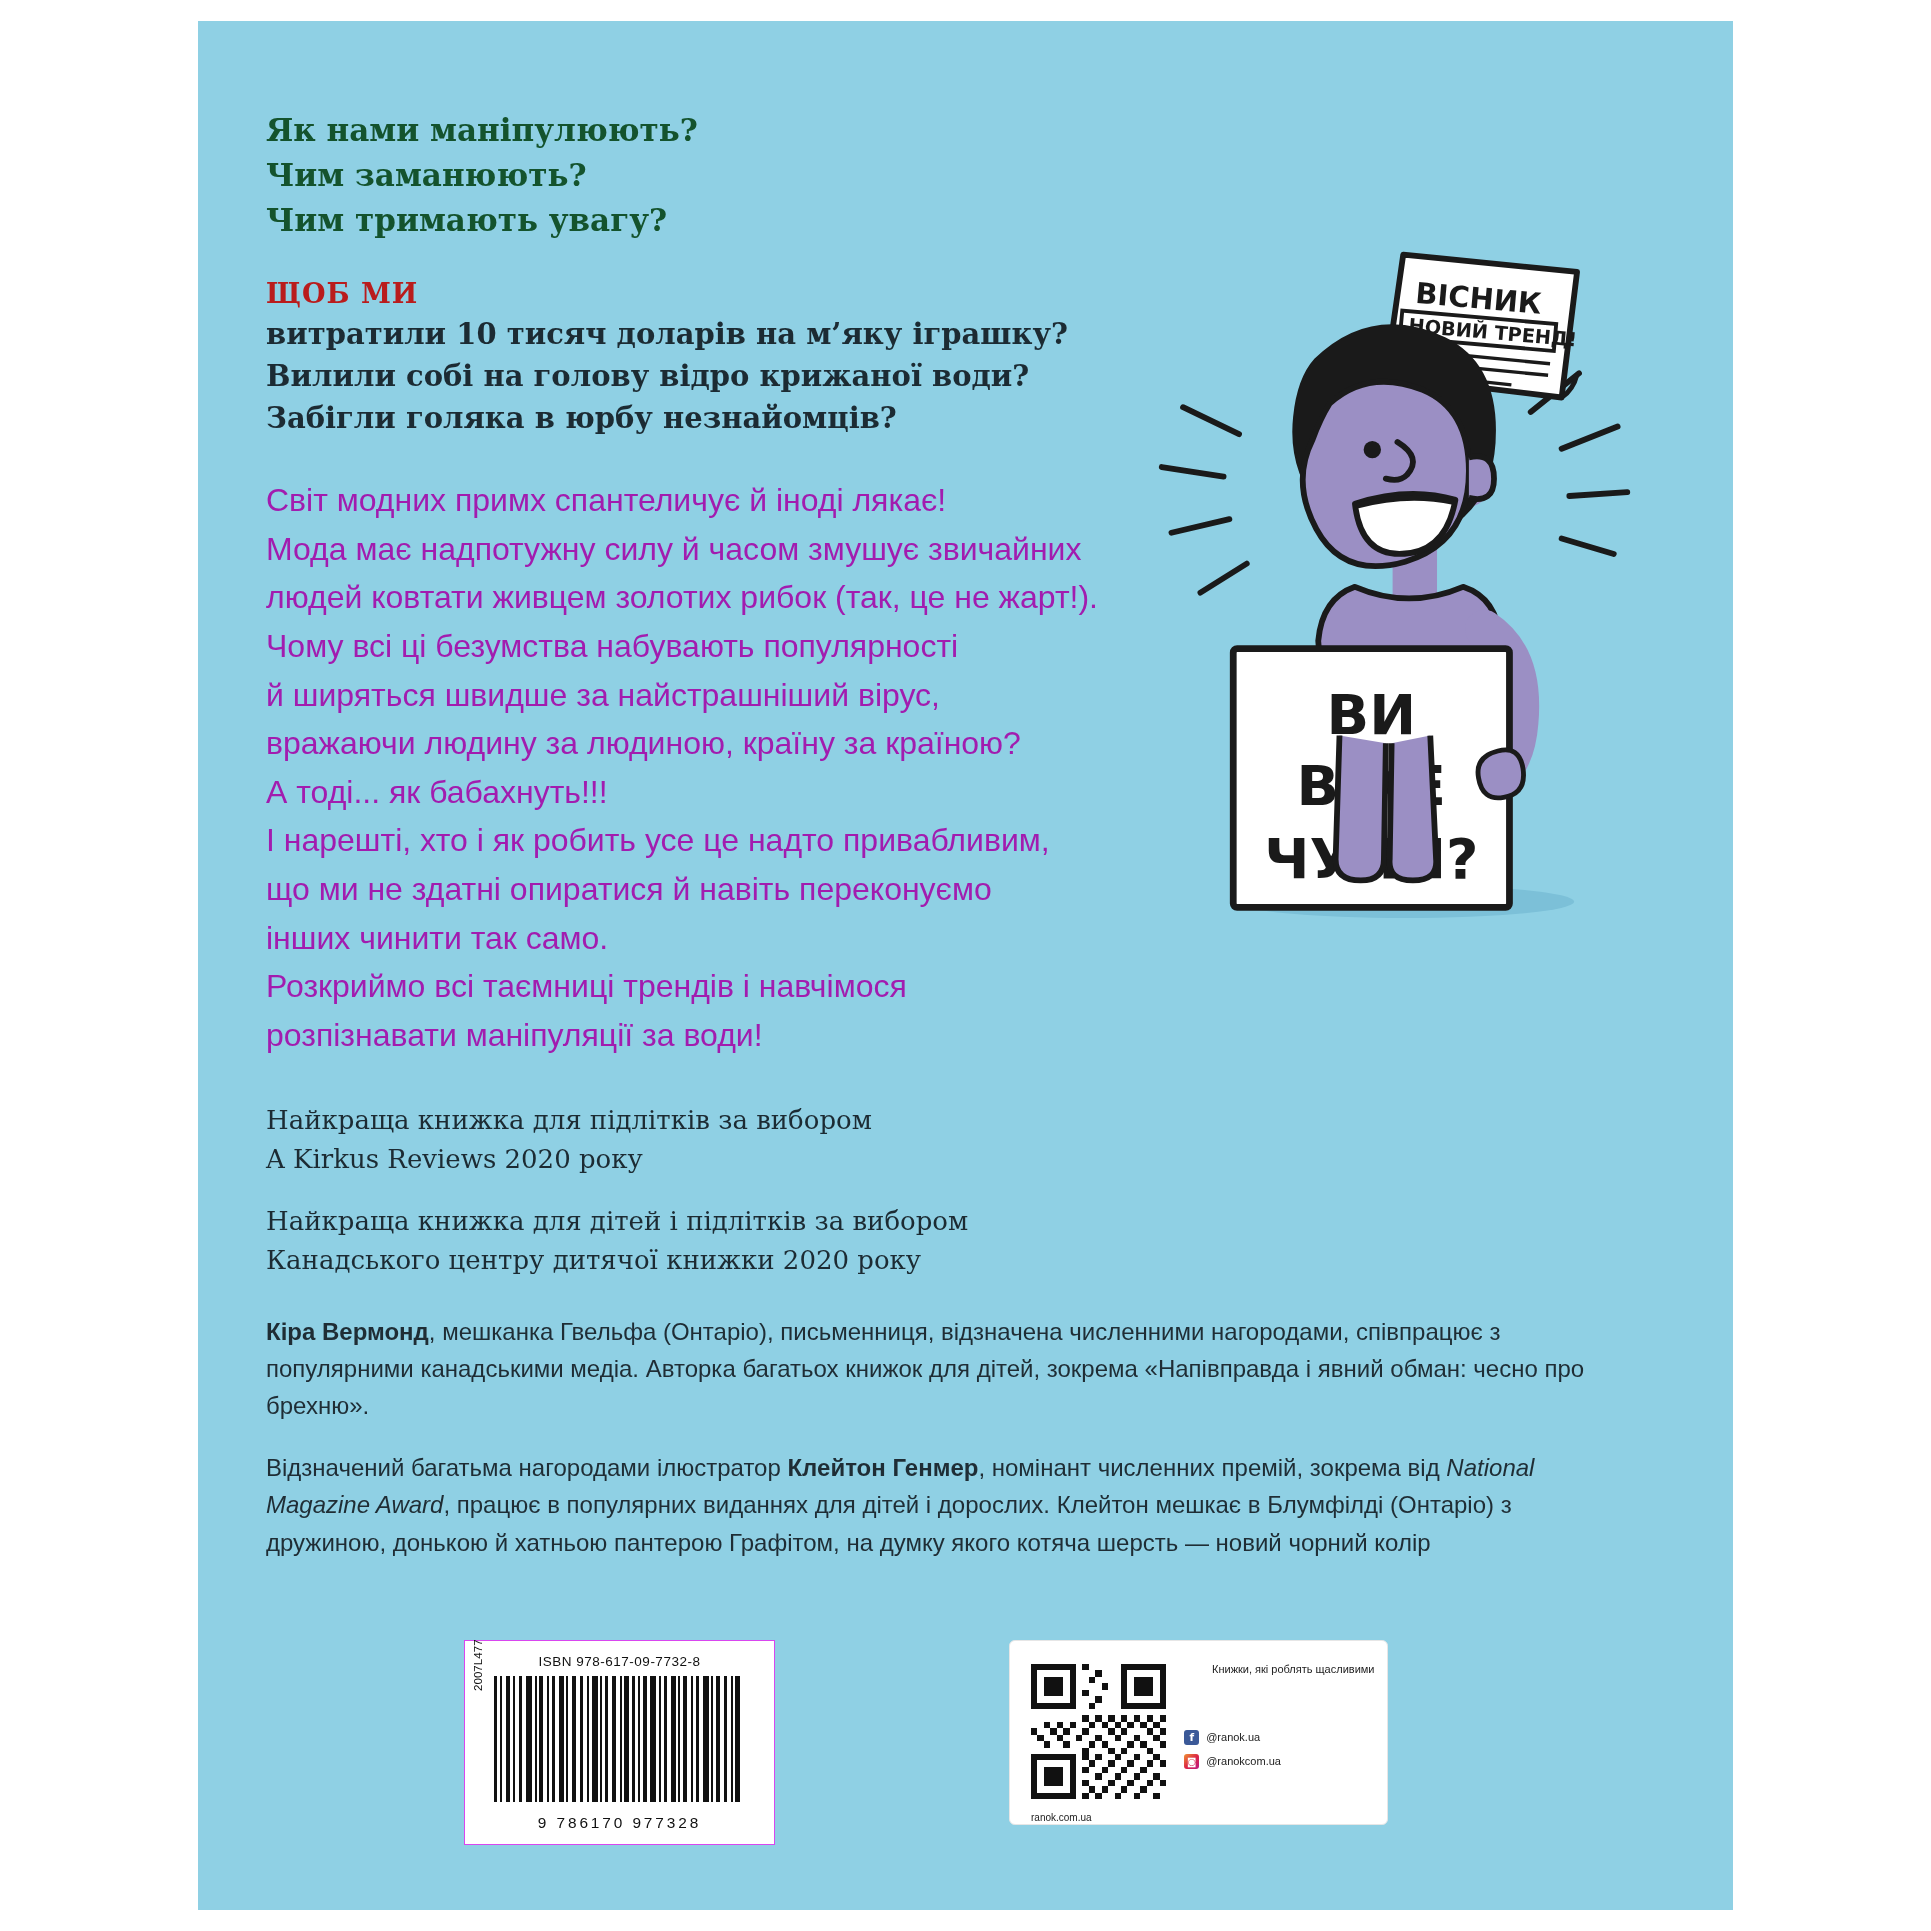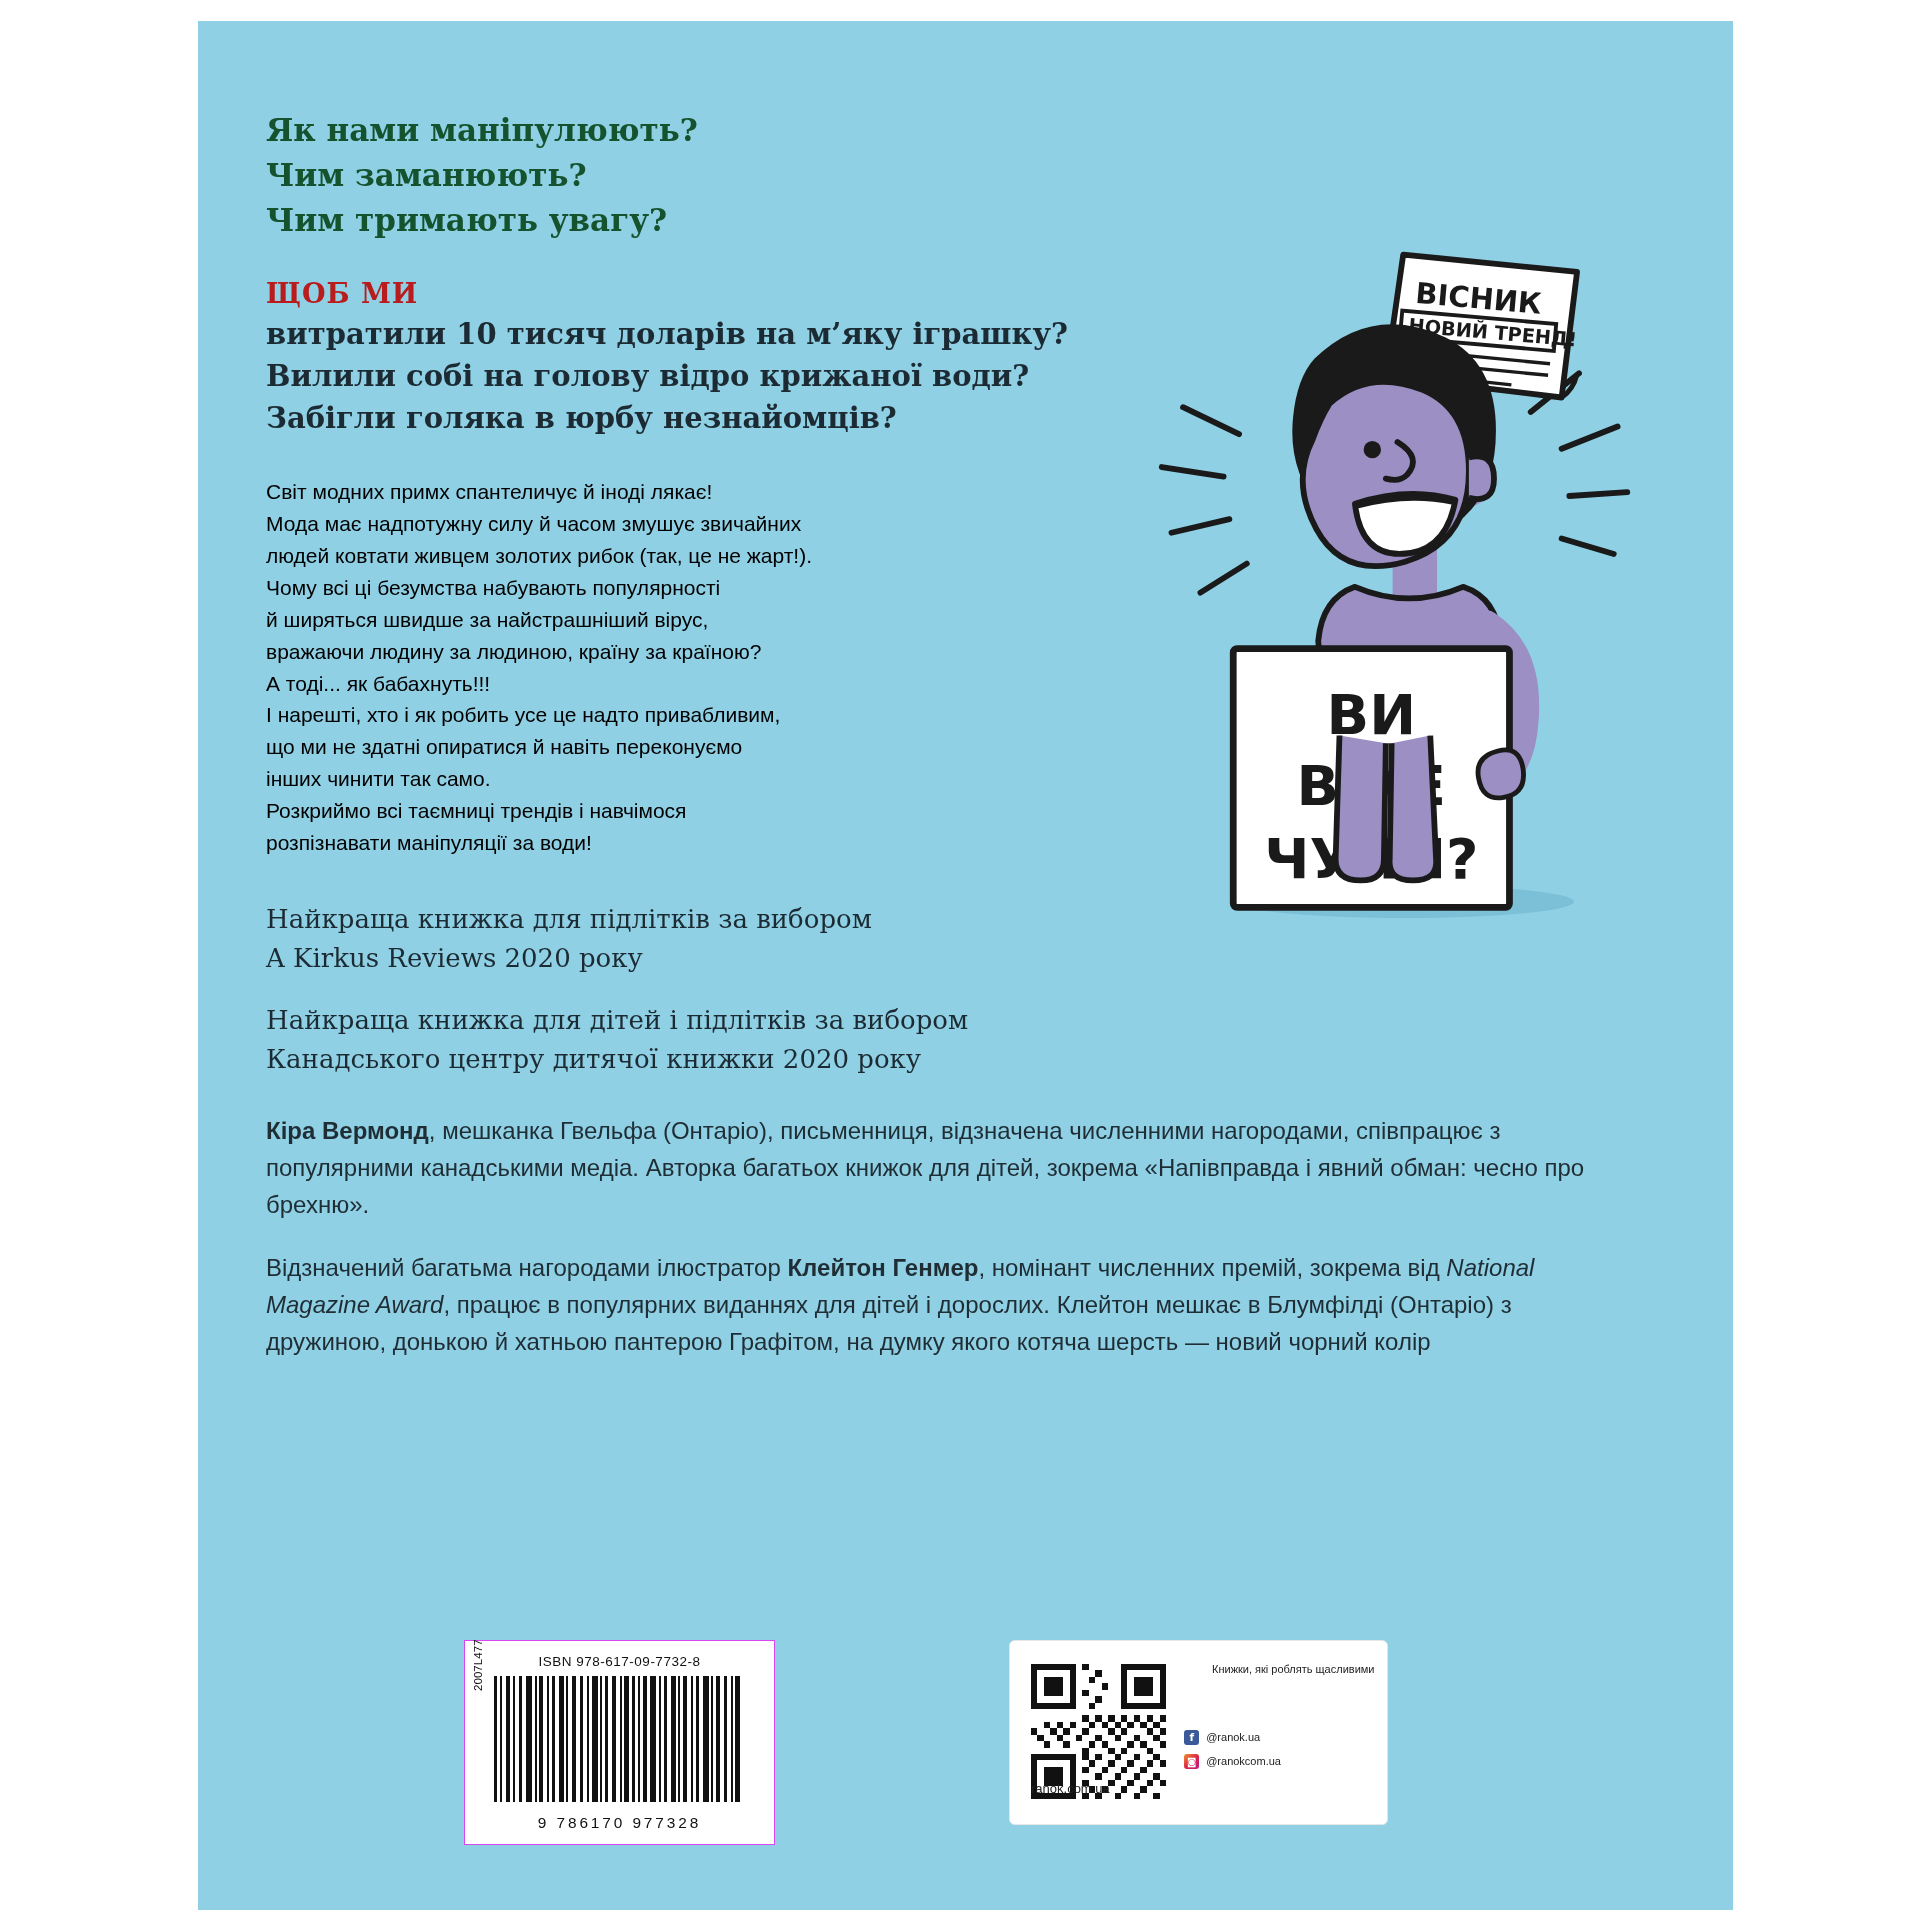--- a/index.html
+++ b/index.html
@@ -62,22 +62,22 @@
     font-weight: bold;
     color: #1c2b33;
     font-size: 29px;
     line-height: 1.45;
   }
   .q-block2 div { white-space: nowrap; }
 
   .body-par {
     margin-top: 37px;
     font-family: "Liberation Sans", sans-serif;
-    color: #000000;
-    font-size: 21px;
+    color: #a21caf;
+    font-size: 32px;
     line-height: 1.52;
     max-width: 966px;
   }
   .body-par div { white-space: nowrap; }
 
   .awards {
     margin-top: 41px;
     font-family: "DejaVu Serif", serif;
     color: #1c2b33;
     font-size: 26px;
@@ -231,22 +231,22 @@
     font-weight: bold;
   }
   .sicon.ig {
     background: linear-gradient(135deg,#f09433,#dc2743 50%,#bc1888);
     font-weight: normal;
     font-size: 9.7px;
   }
   .pub-url {
     position: absolute;
     left: 21px;
-    bottom: 28px;
-    font-size: 13px;
+    bottom: 1px;
+    font-size: 10px;
     color: #222;
   }
 </style>
 </head>
 <body>
 
 <div class="page">
   <div class="cover">
 
     <div class="textcol">

